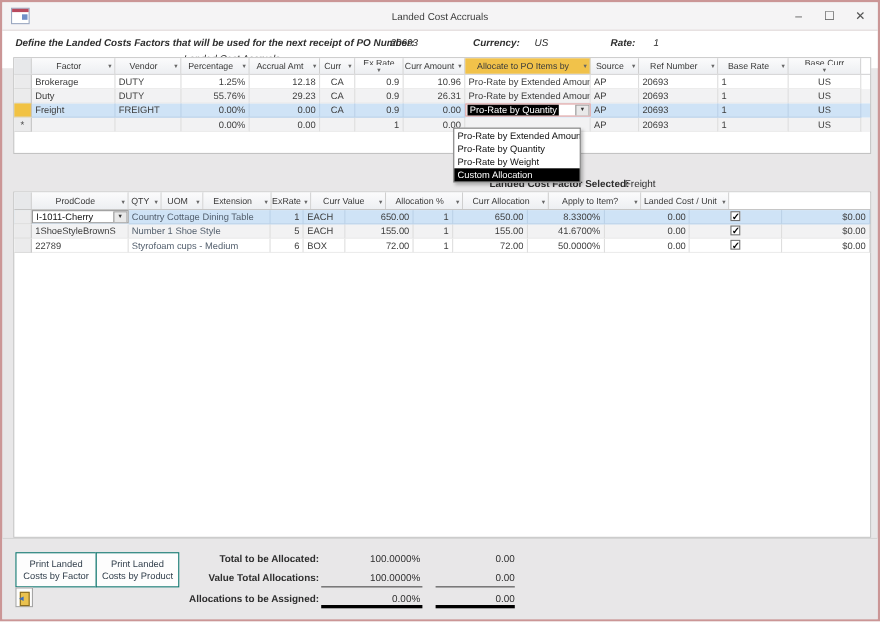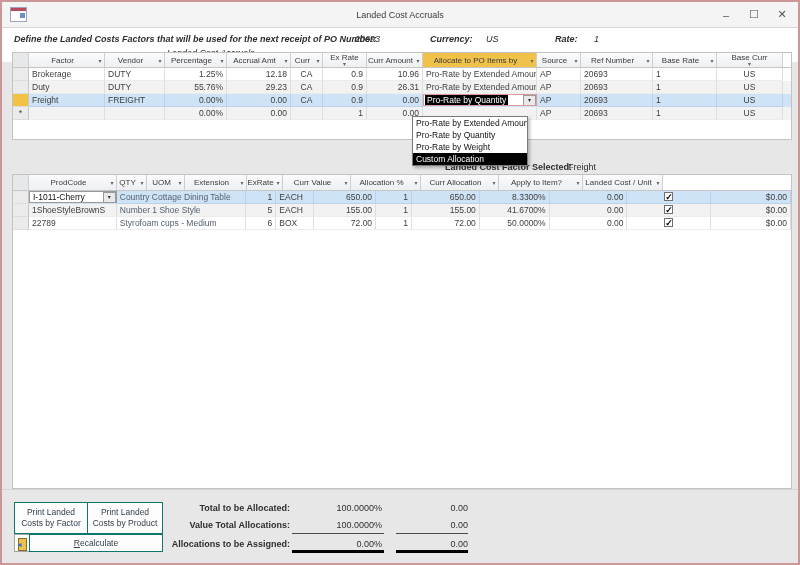--- a/index.html
+++ b/index.html
@@ -331,23 +331,20 @@
       <span>Costs by Factor</span>
     </div>
     <div class="btn" style="left:85px;top:12px;width:76px;height:32px;">
       <span>Print Landed</span>
       <span>Costs by Product</span>
     </div>
     <div class="exit-btn">
       <span class="exit-icon"></span>
       <span class="exit-arrow">◄</span>
     </div>
-    <div class="btn" style="left:27px;top:44px;width:134px;height:18px;">
-      <span><span class="ul">R</span><span>ecalculate</span></span>
-    </div>
     <div class="totals">
       <div class="trow" style="top:0px;left:0;">
         <div class="tlabel">Total to be Allocated:</div>
         <div class="tpct">100.0000%</div>
         <div class="tamt">0.00</div>
       </div>
       <div class="trow u" style="top:17px;left:0;">
         <div class="tlabel">Value Total Allocations:</div>
         <div class="tpct">100.0000%</div>
         <div class="tamt">0.00</div>

